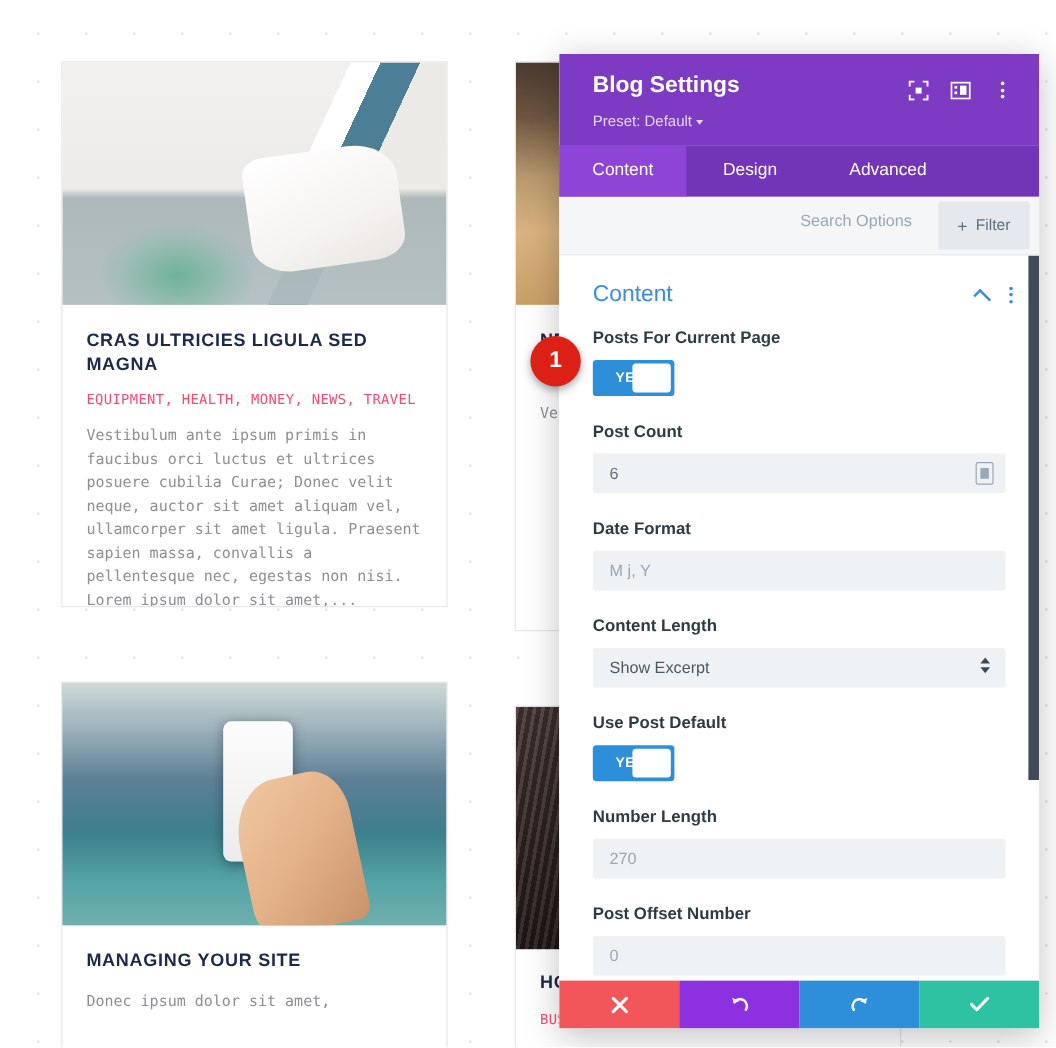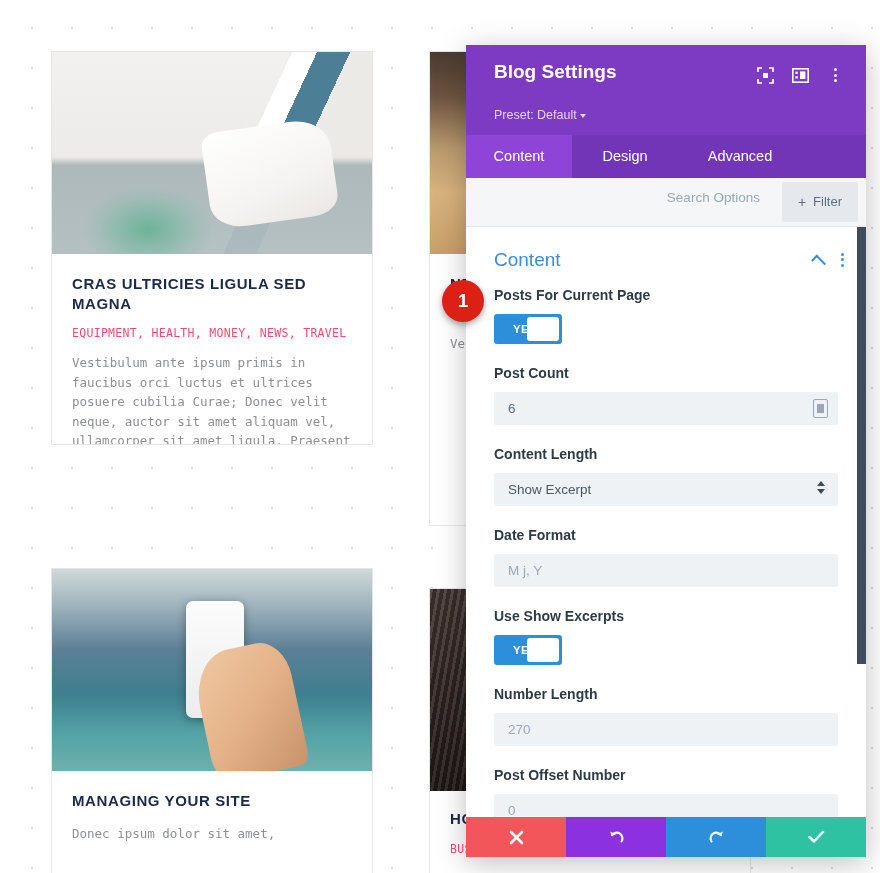--- a/index.html
+++ b/index.html
@@ -161,21 +161,21 @@
     display: flex;
     align-items: flex-start;
     justify-content: space-between;
     flex: none;
   }
   .modal-title {
     color: #ffffff;
     font-size: 19px;
     font-weight: bold;
     line-height: 1.1;
-    margin-bottom: 25px;
+    margin-bottom: 11px;
   }
   .modal-preset {
     color: #e6d4f5;
     font-size: 12.5px;
   }
   .modal-preset .caret {
     display: inline-block;
     margin-left: 3px;
     border-left: 3.5px solid transparent;
     border-right: 3.5px solid transparent;
@@ -417,21 +417,21 @@
   .ab-redo   { background: #2d8ed9; }
   .ab-save   { background: #2fc2a2; }
 </style>
 </head>
 <body>
 
 <div id="page">
 
   <div class="blog-grid">
 
-    <div class="post-card" style="left:51px; top:51px; width:322px; height:394px;">
+    <div class="post-card" style="left:51px; top:51px; width:322px; height:455px;">
       <div class="post-thumb ph-chair"></div>
       <div class="post-body">
         <div class="post-title">CRAS ULTRICIES LIGULA SED MAGNA</div>
         <div class="post-meta">EQUIPMENT, HEALTH, MONEY, NEWS, TRAVEL</div>
         <div class="post-excerpt">Vestibulum ante ipsum primis in faucibus orci luctus et ultrices posuere cubilia Curae; Donec velit neque, auctor sit amet aliquam vel, ullamcorper sit amet ligula. Praesent sapien massa, convallis a pellentesque nec, egestas non nisi. Lorem ipsum dolor sit amet,...</div>
       </div>
     </div>
 
     <div class="post-card" style="left:51px; top:568px; width:322px; height:320px;">
       <div class="post-thumb ph-phone"></div>
@@ -536,39 +536,39 @@
 
         <div class="field">
           <div class="field-label">Post Count</div>
           <div class="input-wrap">
             <input class="text-input" type="text" value="6" style="">
             <span class="device-icon"></span>
           </div>
         </div>
 
         <div class="field">
+          <div class="field-label">Date Format</div>
+          <input class="text-input" type="text" placeholder="M j, Y" style="">
+        </div>
+
+        <div class="field">
           <div class="field-label">Content Length</div>
           <div class="select-wrap">
             <select class="select-box">
               <option>Show Excerpt</option>
             </select>
             <span class="sel-arrows">
               <span class="up"></span>
                 <span class="dn"></span>
             </span>
           </div>
         </div>
 
         <div class="field">
-          <div class="field-label">Date Format</div>
-          <input class="text-input" type="text" placeholder="M j, Y" style="">
-        </div>
-
-        <div class="field">
-          <div class="field-label">Use Show Excerpts</div>
+          <div class="field-label">Use Post Default</div>
           <div class="toggle">
             <span class="t-label">YES</span>
             <span class="knob"></span>
           </div>
         </div>
 
         <div class="field">
           <div class="field-label">Number Length</div>
           <input class="text-input" type="text" placeholder="270" style="">
         </div>

